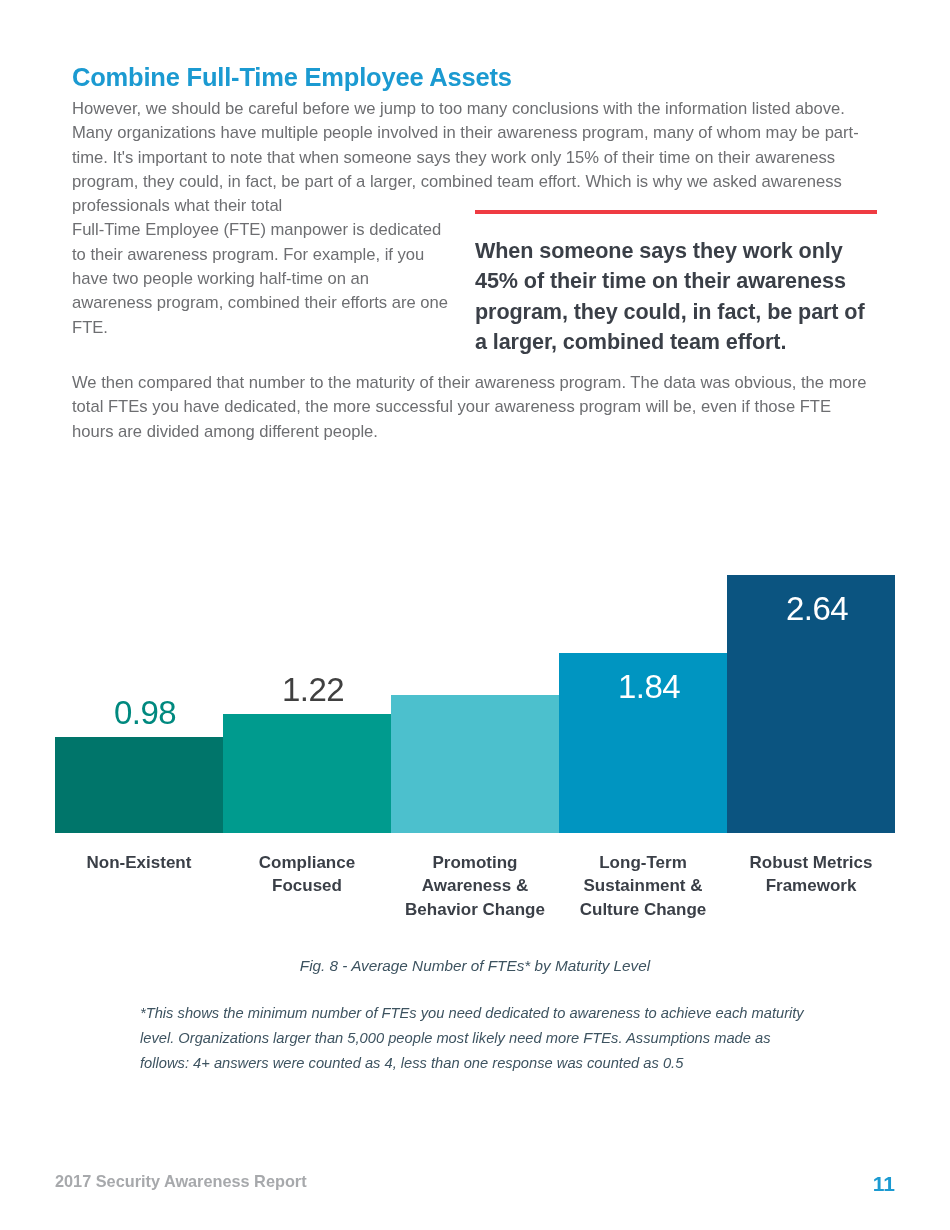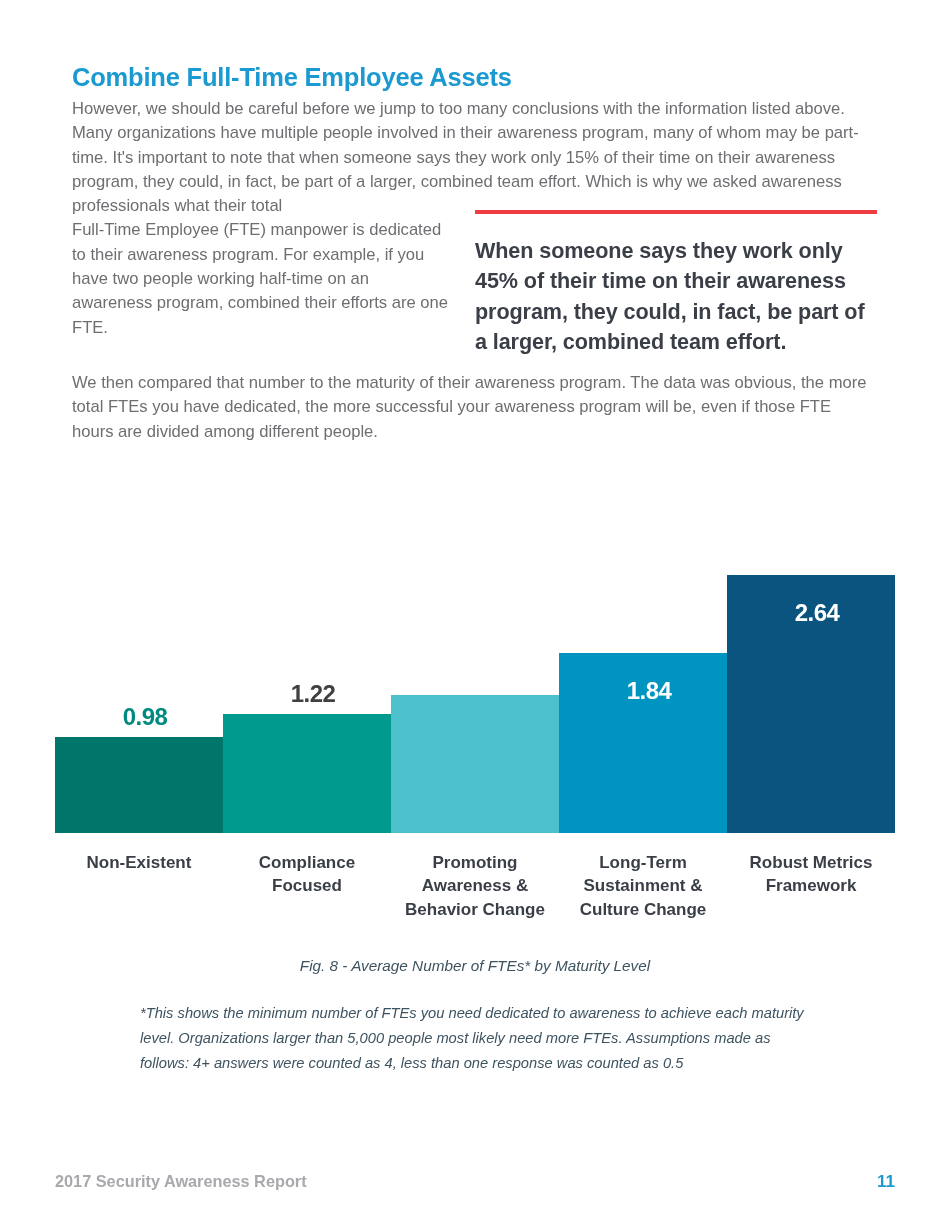--- a/index.html
+++ b/index.html
@@ -105,22 +105,22 @@
     position: absolute;
     left: 0;
     right: 0;
     bottom: 0;
   }
   .bar-value {
     position: absolute;
     left: 12px;
     right: 0;
     text-align: center;
-    font-size: 24px;
-    font-weight: bold;
+    font-size: 33px;
+    font-weight: normal;
     letter-spacing: -0.5px;
     line-height: 1;
   }
   .bar-value.inside {
     color: #ffffff;
   }
 
   .cat-labels {
     position: absolute;
     left: 0;
@@ -173,21 +173,21 @@
     left: 0;
     top: 0;
     font-size: 16.3px;
     font-weight: bold;
     color: #a7a9ac;
   }
   .footer-page {
     position: absolute;
     right: 0;
     top: 0;
-    font-size: 17px;
+    font-size: 21px;
     font-weight: bold;
     color: #1b9ad1;
   }
 </style>
 </head>
 <body>
 
 <div class="page">
 
   <div class="section-heading">Combine Full-Time Employee Assets</div>

